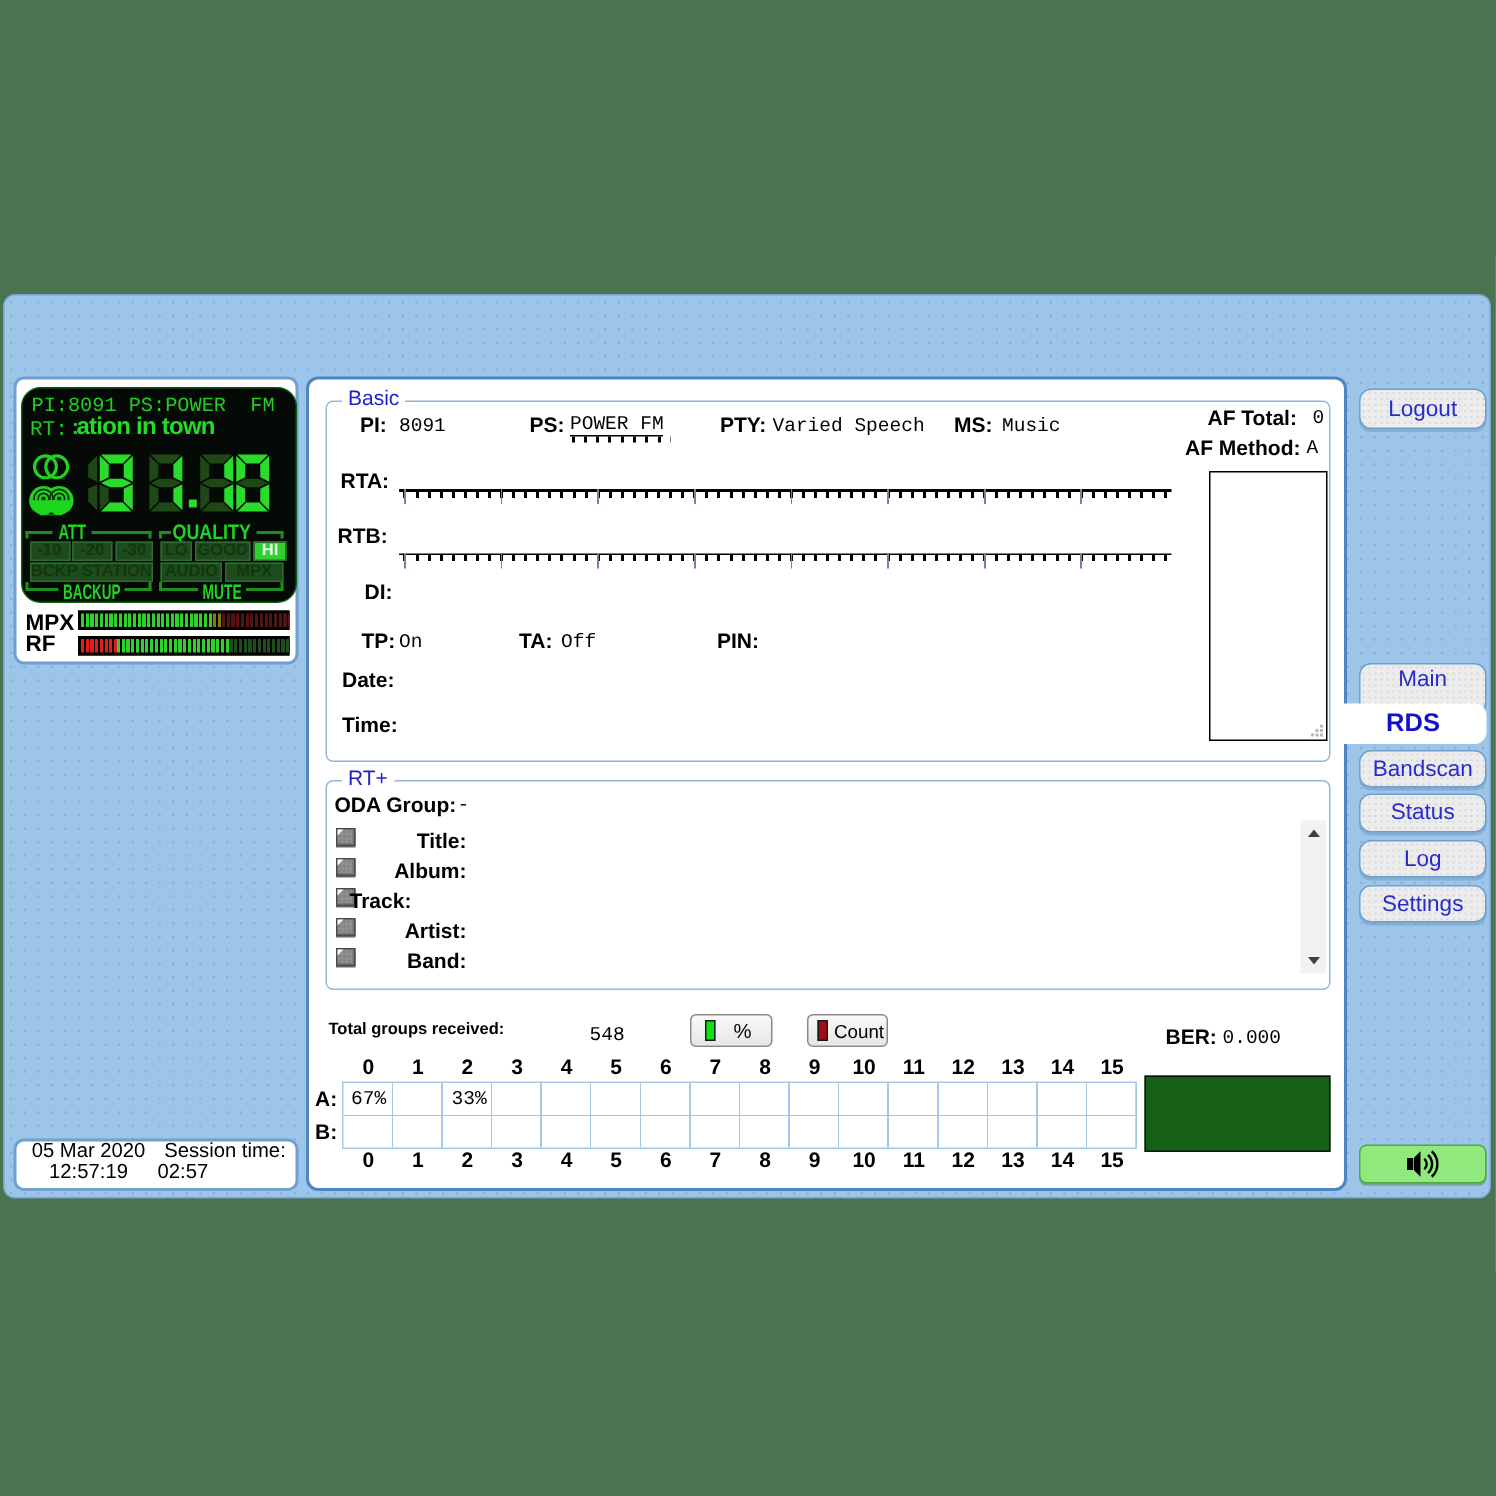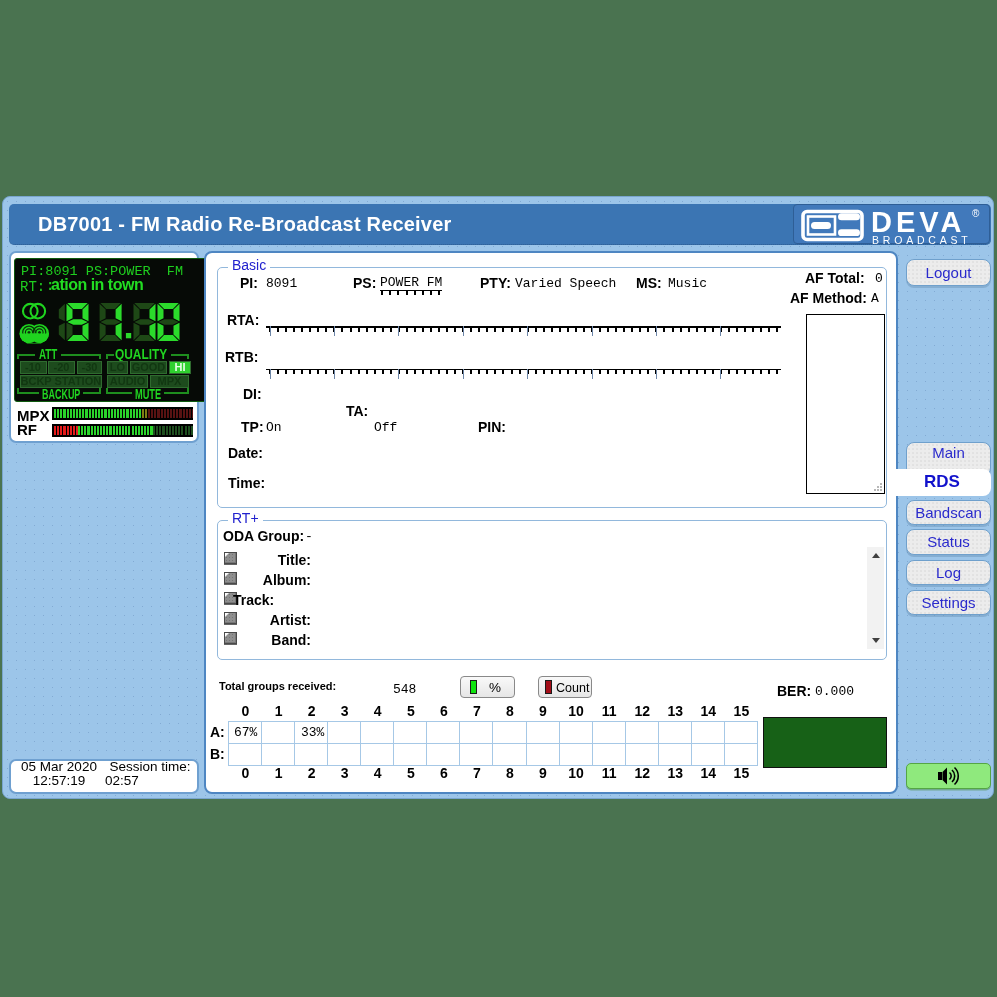--- a/index.html
+++ b/index.html
@@ -13,21 +13,21 @@
 
 #header { position:absolute; left:6px; top:7px; width:982px; height:41px; background:#3B75B3; border-radius:5px; border-bottom:1px dotted #2A5A8E;}
 #title { position:absolute; left:29px; top:9px; color:#fff; font-size:20px; font-weight:bold; letter-spacing:0.2px; }
 #logobox { position:absolute; left:784px; top:0px; width:197px; height:40px; background:#4179BB; border:1px solid #2E5E96; border-radius:4px; }
 
 .wpanel { position:absolute; background:#fff; border:2px solid #6FA0D0; border-radius:7px; }
 #lcdpanel { left:6px; top:54px; width:190px; height:192px; }
 #datepanel { left:6px; top:562px; width:190px; height:35px; font-size:13.5px; color:#000; }
 #content { position:absolute; left:201px; top:54px; width:694px; height:543px; background:#fff; border:2px solid #4E86C2; border-radius:8px; }
 
-#lcd { position:absolute; left:11px; top:61px; width:204px; height:144px; background:#060A06; border:1px solid #0E5A0E; border-radius:3px; overflow:hidden; }
+#lcd { position:absolute; left:11px; top:61px; width:184px; height:144px; background:#060A06; border:1px solid #0E5A0E; border-radius:13px; overflow:hidden; }
 .lcdtxt { position:absolute; color:#1FCE1F; font-family:"Liberation Mono", monospace; white-space:pre; }
 .cell { position:absolute; white-space:nowrap; overflow:hidden; background:#1D4B1D; border:1px solid #2F6B2F; color:#113711; font-size:11px; font-weight:bold; text-align:center; }
 .glabel { position:absolute; color:#21D421; font-size:12px; font-weight:bold; }
 .gline { position:absolute; border-top:2px solid #1E8E1E; }
 .gtickd { position:absolute; width:2px; height:5px; background:#1E8E1E; }
 
 .meter { position:absolute; background:#000; border:1px solid #000; }
 .mrow { position:absolute; top:1px; bottom:1px; }
 .mlab { position:absolute; font-weight:bold; color:#000; font-size:15px; }
 
@@ -49,34 +49,20 @@
 .rticon { position:absolute; width:13px; height:12px;
   background-color:#8F8F8F;
   background-image: radial-gradient(rgba(110,110,110,0.8) 0.5px, rgba(0,0,0,0) 0.8px);
   background-size:3px 3px;
   border:1px solid #4A4A4A; box-shadow: inset -1px -1px 0 #777, 0 1px 0 #666; }
 .rticon:before { content:""; position:absolute; left:0; top:0; width:0; height:0; border-top:4.5px solid #FCFCFC; border-right:4.5px solid rgba(0,0,0,0); }
 </style>
 </head>
 <body>
 <div id="app">
-  <div id="header">
-    <div id="title">DB7001 - FM Radio Re-Broadcast Receiver</div>
-    <div id="logobox"></div>
-    <svg class="abs" style="left:784px;top:0px;" width="198" height="41" viewBox="0 0 198 41">
-      <rect x="10" y="7.5" width="59" height="28" rx="4" fill="none" stroke="#fff" stroke-width="3.6"></rect>
-      <rect x="15" y="12.5" width="27" height="18" fill="none" stroke="#fff" stroke-width="2.6"></rect>
-      <rect x="18" y="17.9" width="20" height="7" rx="3.5" fill="#fff"></rect>
-      <rect x="45" y="9.2" width="22" height="7" rx="3.5" fill="#fff"></rect>
-      <rect x="45" y="25.3" width="22" height="6.8" rx="3.4" fill="#fff"></rect>
-      <text x="78" y="27.5" fill="#fff" font-family="Liberation Sans" font-size="29" font-weight="bold" letter-spacing="4">DEVA</text>
-      <text x="179" y="12.5" fill="#fff" font-family="Liberation Sans" font-size="10">®</text>
-      <text x="79" y="39.5" fill="#fff" font-family="Liberation Sans" font-size="10.5" letter-spacing="3.8">BROADCAST</text>
-    </svg>
-  </div>
 
   <div class="wpanel" id="lcdpanel"></div>
   <div id="lcd">
     <div class="lcdtxt" style="left:6px;top:4.5px;font-size:13.5px;">PI:8091 PS:POWER  FM</div>
     <div class="lcdtxt" style="left:5px;top:20px;font-size:14px;">RT:</div>
     <div class="lcdtxt" style="left:31px;top:19px;font-size:14px;font-weight:bold;">:</div>
     <div style="position:absolute;left:36px;top:17px;color:#22DD22;font-size:16px;font-weight:bold;letter-spacing:-0.5px;">ation in town</div>
     <svg style="position:absolute;left:0;top:0;" width="180" height="144" viewBox="0 0 180 144">
 
       <circle cx="15.3" cy="52.2" r="7.3" fill="none" stroke="#1FD41F" stroke-width="2.1"></circle>
@@ -221,21 +207,21 @@
   </div>
   <div class="lb" style="left:222px;top:152px;">RTB:</div>
   <div class="abs" style="left:263px;top:172px;width:515px;">
     <div style="border-top:1px solid #000;"></div>
     <div style="height:4px;background:repeating-linear-gradient(90deg,rgba(0,0,0,0) 0 3px,#000 3px 5px,rgba(0,0,0,0) 5px 8.05px);"></div>
     <div style="position:absolute;left:0;top:0;width:515px;height:10px;background:repeating-linear-gradient(90deg,rgba(0,0,0,0) 0 3.5px,#6D86A8 3.5px 4.6px,rgba(0,0,0,0) 4.6px 64.4px);"></div>
   </div>
   <div class="lb" style="left:240px;top:189px;">DI:</div>
   <div class="lb" style="left:238px;top:222px;">TP:</div>
   <div class="mv" style="left:263px;top:223px;">On</div>
-  <div class="lb" style="left:343px;top:206px;">TA:</div>
+  <div class="lb" style="left:343px;top:222px;">TA:</div>
   <div class="mv" style="left:371px;top:223px;">Off</div>
   <div class="lb" style="left:475px;top:222px;">PIN:</div>
   <div class="lb" style="left:225px;top:248px;">Date:</div>
   <div class="lb" style="left:225px;top:278px;">Time:</div>
 
   <div class="fs" style="left:214px;top:323px;width:670px;height:140px;"></div>
   <div class="legend" style="left:225px;top:313px;">RT+</div>
   <div class="lb" style="left:220px;top:331px;">ODA Group:</div>
   <div class="mv" style="left:302px;top:332px;">-</div>
   <div class="rticon" style="left:221px;top:355px;"></div>

